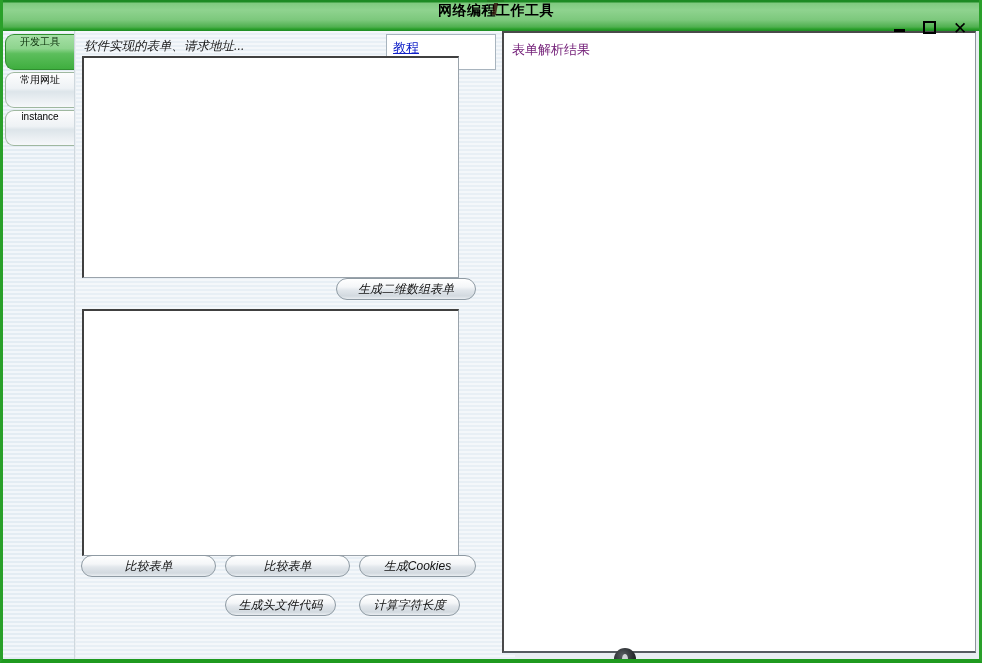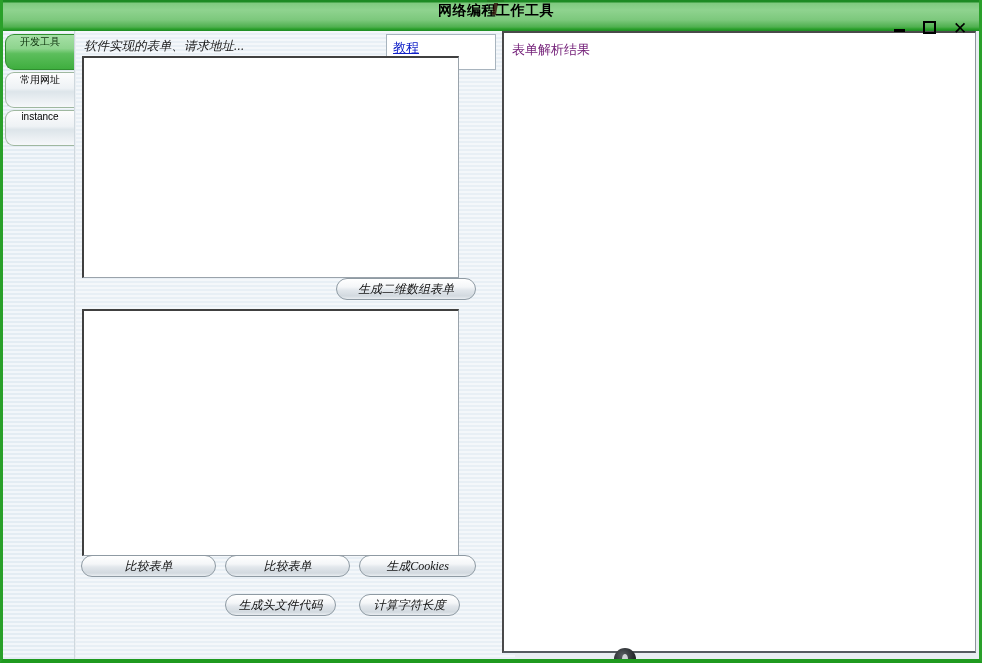--- a/index.html
+++ b/index.html
@@ -208,21 +208,21 @@
     display: flex;
     align-items: center;
     justify-content: center;
     box-sizing: border-box;
     cursor: default;
     white-space: nowrap;
   }
   #btn-gen2d   { left: 260px; top: 247px; width: 140px; }
   #btn-cmpform { left: 5px;   top: 524px; width: 135px; }
   #btn-cmpstr  { left: 149px; top: 524px; width: 125px; }
-  #btn-cookies { left: 283px; top: 524px; width: 117px; font-family: Liberation Serif, serif; }
+  #btn-cookies { left: 283px; top: 524px; width: 117px; }
   #btn-sitecode{ left: 5px;   top: 563px; width: 121px; }
   #btn-headcode{ left: 149px; top: 563px; width: 111px; }
   #btn-strlen  { left: 283px; top: 563px; width: 101px; }
 
   
   .right-panel {
     position: absolute;
     left: 499px;
     top: 31px;
     width: 474px;

